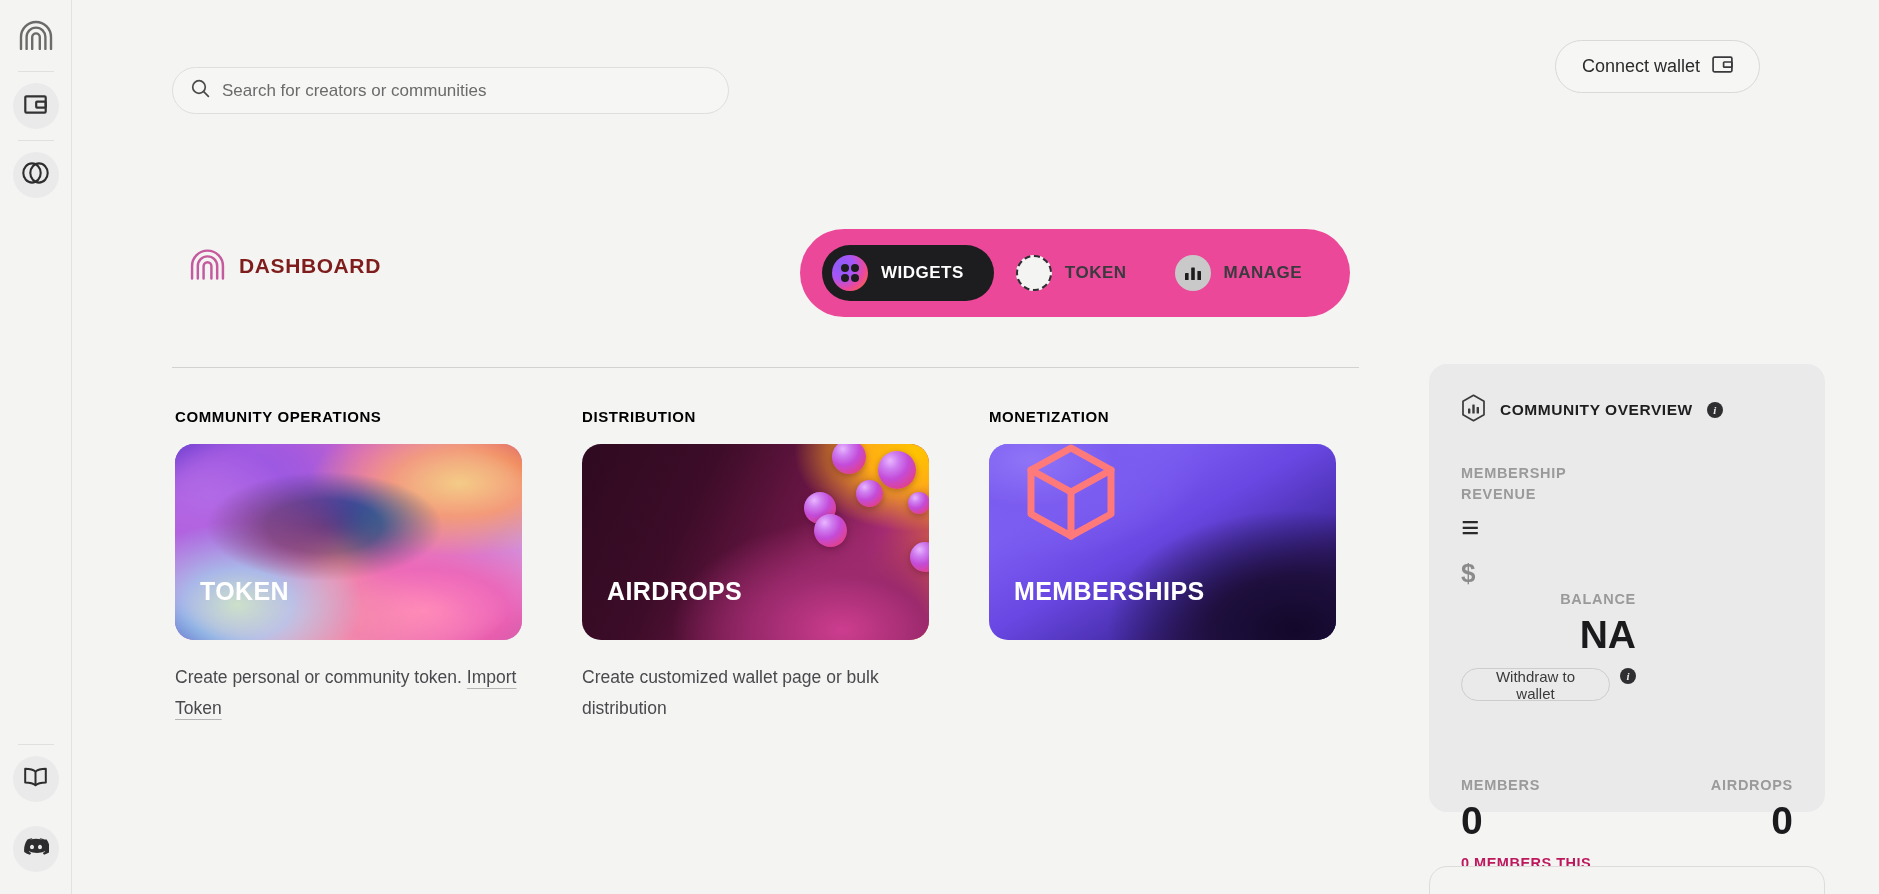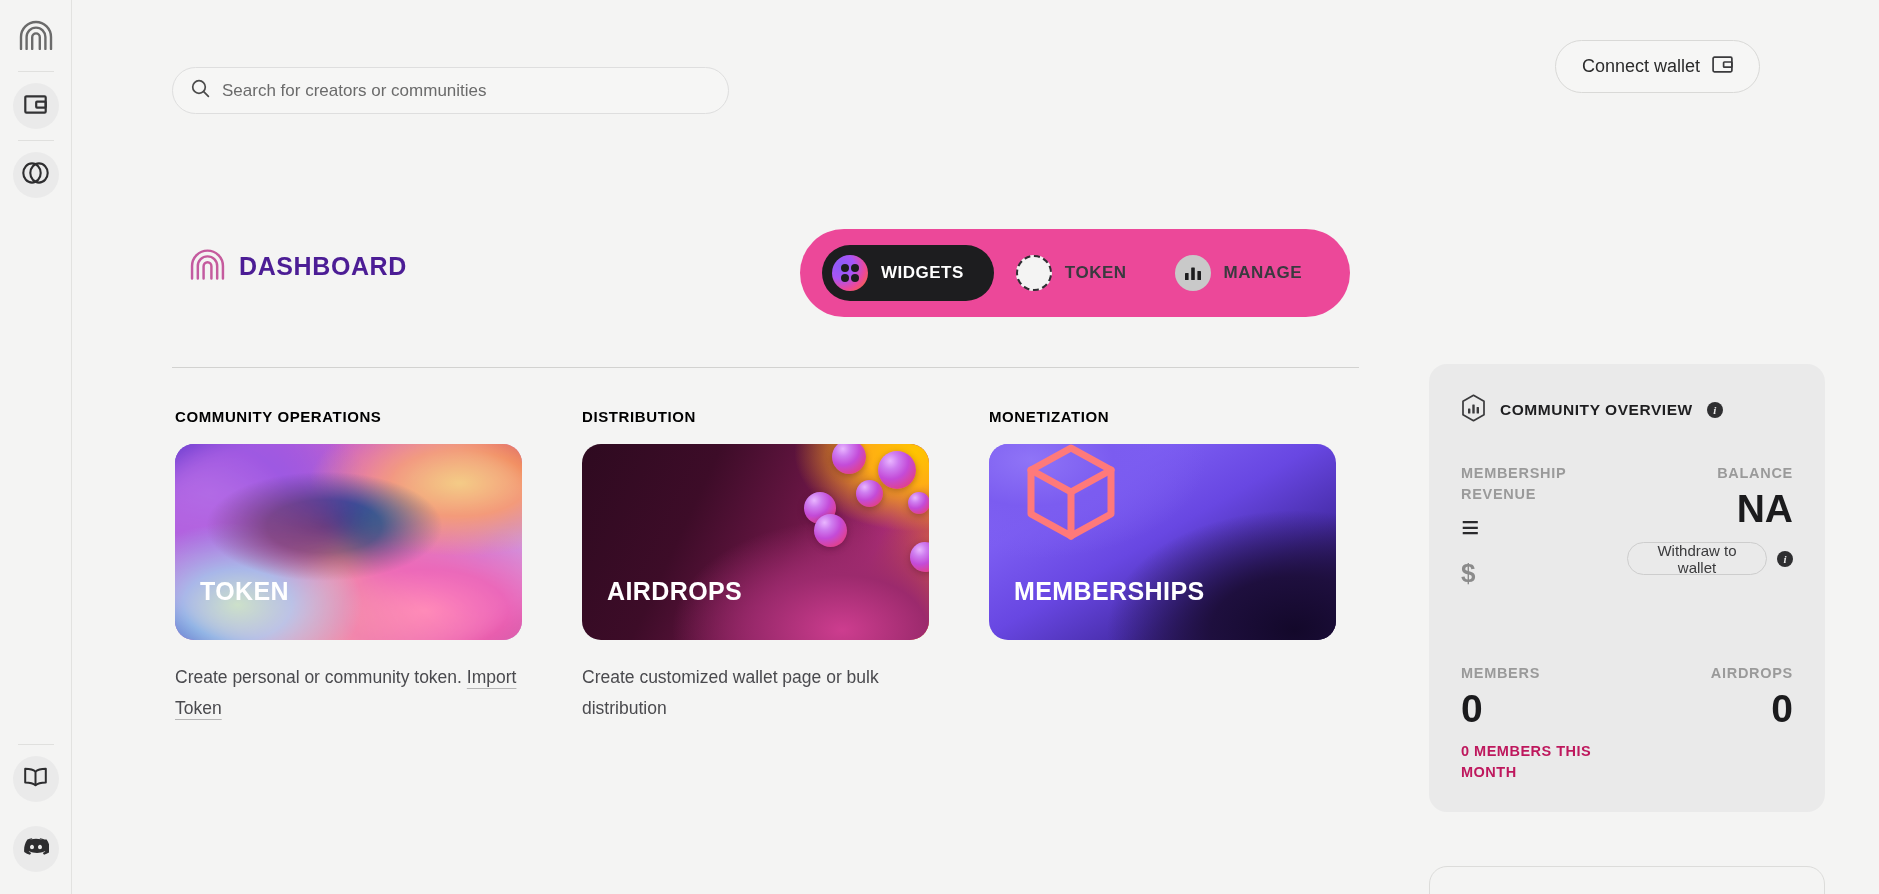--- a/index.html
+++ b/index.html
@@ -94,24 +94,24 @@
     cursor: pointer;
   }
 
   
   #heading-row {
     position: absolute;
     left: 190px; top: 248px;
     display: flex; align-items: center; gap: 14px;
   }
   #page-title {
-    font-size: 25px;
+    font-size: 21px;
     font-weight: bold;
     letter-spacing: 0.6px;
-    color: #4c1d95;
+    color: #7f1d1d;
   }
 
   
   #tabs {
     position: absolute;
     left: 800px; top: 229px;
     height: 88px;
     background: #ec4899;
     border-radius: 44px;
     display: flex; align-items: center;
@@ -274,21 +274,21 @@
     padding: 30px 32px 0 32px;
   }
   #ov-head { display: flex; align-items: center; gap: 14px; }
   #ov-title {
     font-size: 15.5px;
     font-weight: bold;
     letter-spacing: 0.55px;
     color: #1e1e20;
   }
   .ov-row { display: flex; justify-content: space-between; }
-  #ov-row1 { margin-top: 37px; }
+  #ov-row1 { margin-top: 37px; flex-direction: column; }
   #ov-row2 { margin-top: 74px; }
   .ov-cell-l { text-align: left; width: 175px; }
   .ov-cell-r { text-align: right; width: 175px; }
   .ov-label {
     font-size: 14.5px;
     font-weight: bold;
     letter-spacing: 0.7px;
     color: #9a9a9a;
     line-height: 21px;
   }
@@ -307,21 +307,21 @@
     margin-top: 6px;
     letter-spacing: 0px;
   }
   #revenue-currency {
     font-size: 26px;
     color: #8b8b8b;
     font-weight: bold;
     margin-top: 13px;
   }
   #withdraw-row {
-    display: flex; align-items: center; justify-content: flex-end;
+    display: flex; align-items: flex-start; justify-content: flex-end;
     gap: 10px;
     margin-top: 10px;
   }
   #withdraw-btn {
     height: 33px;
     padding: 0 17px;
     border: 1px solid #cdcdcd;
     border-radius: 18px;
     background: #eaeaea;
     font-size: 15px;

